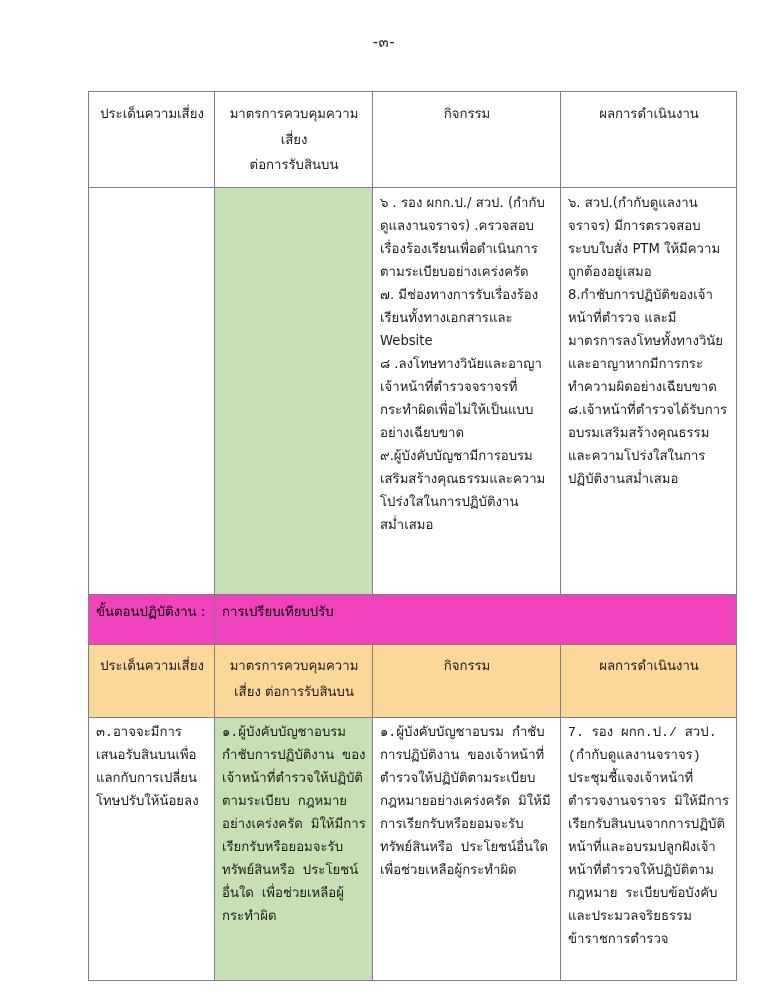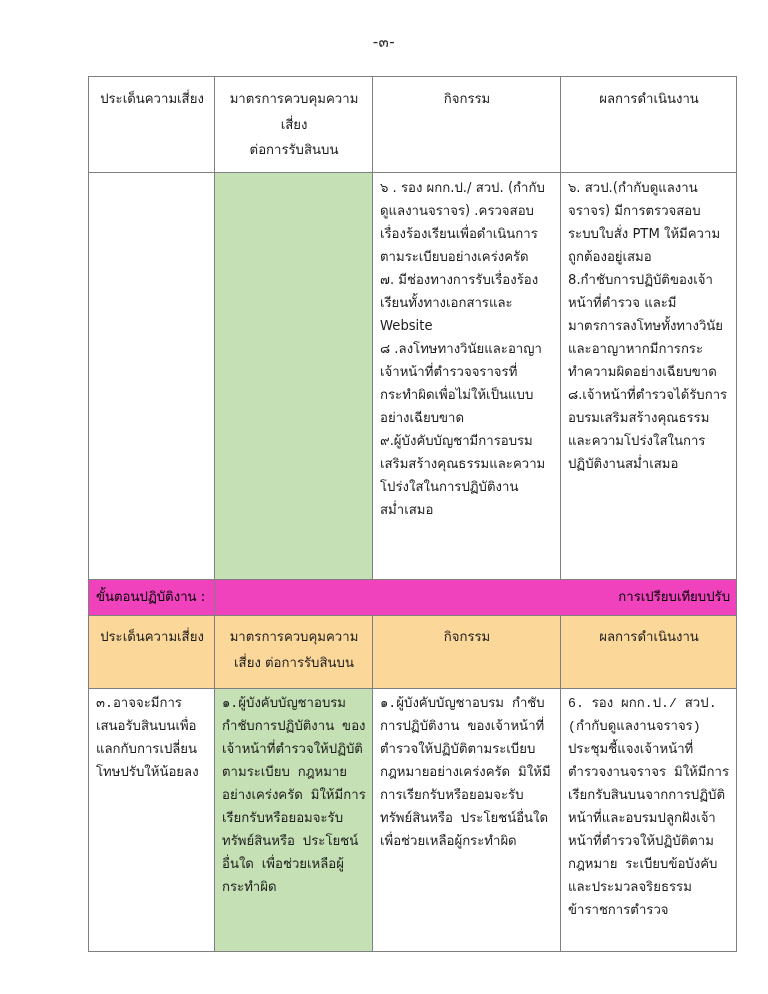--- a/index.html
+++ b/index.html
@@ -31,21 +31,21 @@
     width: 768px;
     text-align: center;
     font-size: 15px;
     letter-spacing: 0.5px;
     color: #2b2b2b;
   }
 
   .doc-table {
     position: absolute;
     left: 88px;
-    top: 76px;
+    top: 91px;
     width: 648px;
     border-collapse: collapse;
     table-layout: fixed;
   }
 
   .doc-table td {
     border: 1px solid #7f7f7f;
     vertical-align: top;
     padding: 4px 6px 6px 7px;
     font-size: 13.2px;
@@ -73,30 +73,30 @@
 
   
   .green { background: #c5e0b4; }
   .body-row td { height: 396px; }
 
   
   .banner td {
     background: #f042bd;
     color: #000000;
     padding-top: 6px;
-    padding-bottom: 7px;
+    padding-bottom: 21px;
     height: 22px;
     line-height: 1.6;
   }
   .banner td.label {
     background: #f042bd;
     text-align: left;
   }
   .banner td.title {
-    text-align: right;
+    text-align: left;
   }
 
   
   .subhdr td {
     background: #fbd79a;
     text-align: center;
     padding-top: 8px;
     padding-bottom: 8px;
     line-height: 1.95;
     height: 56px;
@@ -184,20 +184,20 @@
         <td>
           <span class="cell-text">๓.อาจจะมีการเสนอรับสินบนเพื่อแลกกับการเปลี่ยนโทษปรับให้น้อยลง</span>
         </td>
         <td class="green">
           <span class="cell-text">๑.ผู้บังคับบัญชาอบรม กำชับการปฏิบัติงาน ของเจ้าหน้าที่ตำรวจให้ปฏิบัติตามระเบียบ กฎหมายอย่างเคร่งครัด มิให้มีการเรียกรับหรือยอมจะรับทรัพย์สินหรือ ประโยชน์อื่นใด เพื่อช่วยเหลือผู้กระทำผิด</span>
         </td>
         <td>
           <span class="cell-text">๑.ผู้บังคับบัญชาอบรม กำชับการปฏิบัติงาน ของเจ้าหน้าที่ตำรวจให้ปฏิบัติตามระเบียบ กฎหมายอย่างเคร่งครัด มิให้มีการเรียกรับหรือยอมจะรับทรัพย์สินหรือ ประโยชน์อื่นใด เพื่อช่วยเหลือผู้กระทำผิด</span>
         </td>
         <td>
-          <span class="cell-text">6. รอง ผกก.ป./ สวป. (กำกับดูแลงานจราจร) ประชุมชี้แจงเจ้าหน้าที่ตำรวจงานจราจร มิให้มีการเรียกรับสินบนจากการปฏิบัติหน้าที่และอบรมปลูกฝังเจ้าหน้าที่ตำรวจให้ปฏิบัติตามกฎหมาย ระเบียบข้อบังคับและประมวลจริยธรรมข้าราชการตำรวจ</span>
+          <span class="cell-text">7. รอง ผกก.ป./ สวป. (กำกับดูแลงานจราจร) ประชุมชี้แจงเจ้าหน้าที่ตำรวจงานจราจร มิให้มีการเรียกรับสินบนจากการปฏิบัติหน้าที่และอบรมปลูกฝังเจ้าหน้าที่ตำรวจให้ปฏิบัติตามกฎหมาย ระเบียบข้อบังคับและประมวลจริยธรรมข้าราชการตำรวจ</span>
         </td>
       </tr>
 
     </tbody>
   </table>
 
 </div>
 
 </body></html>

